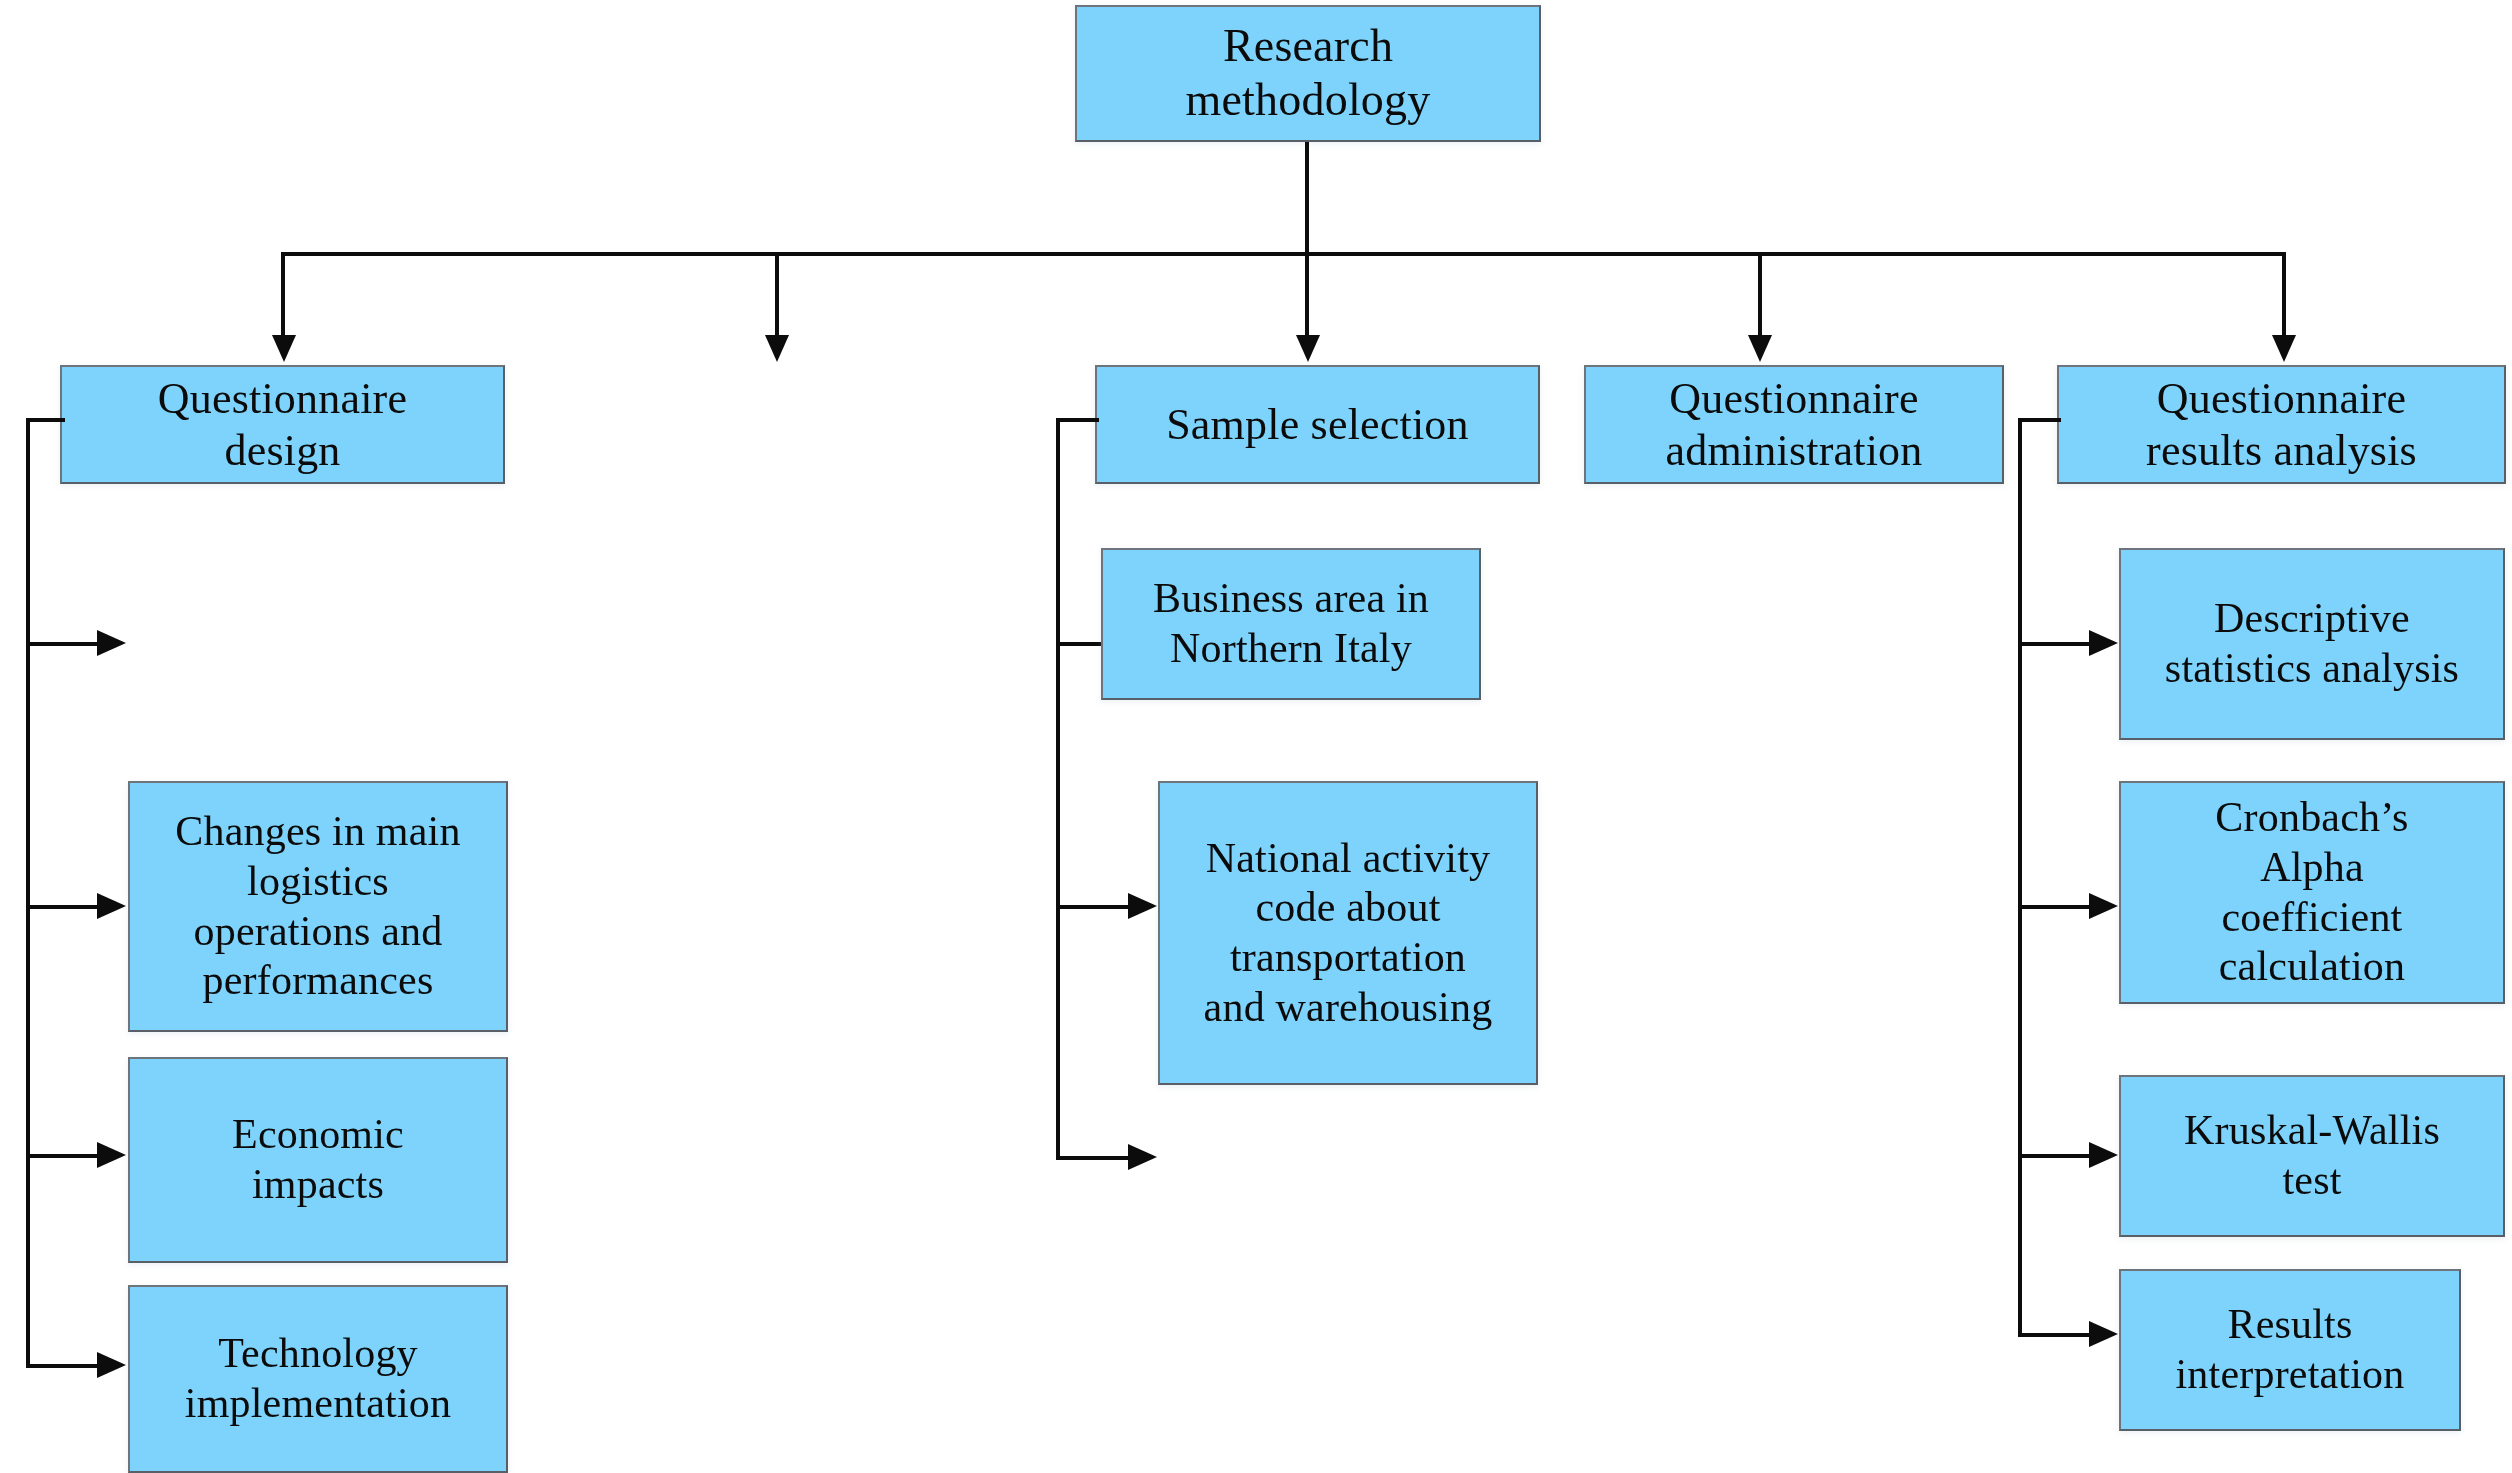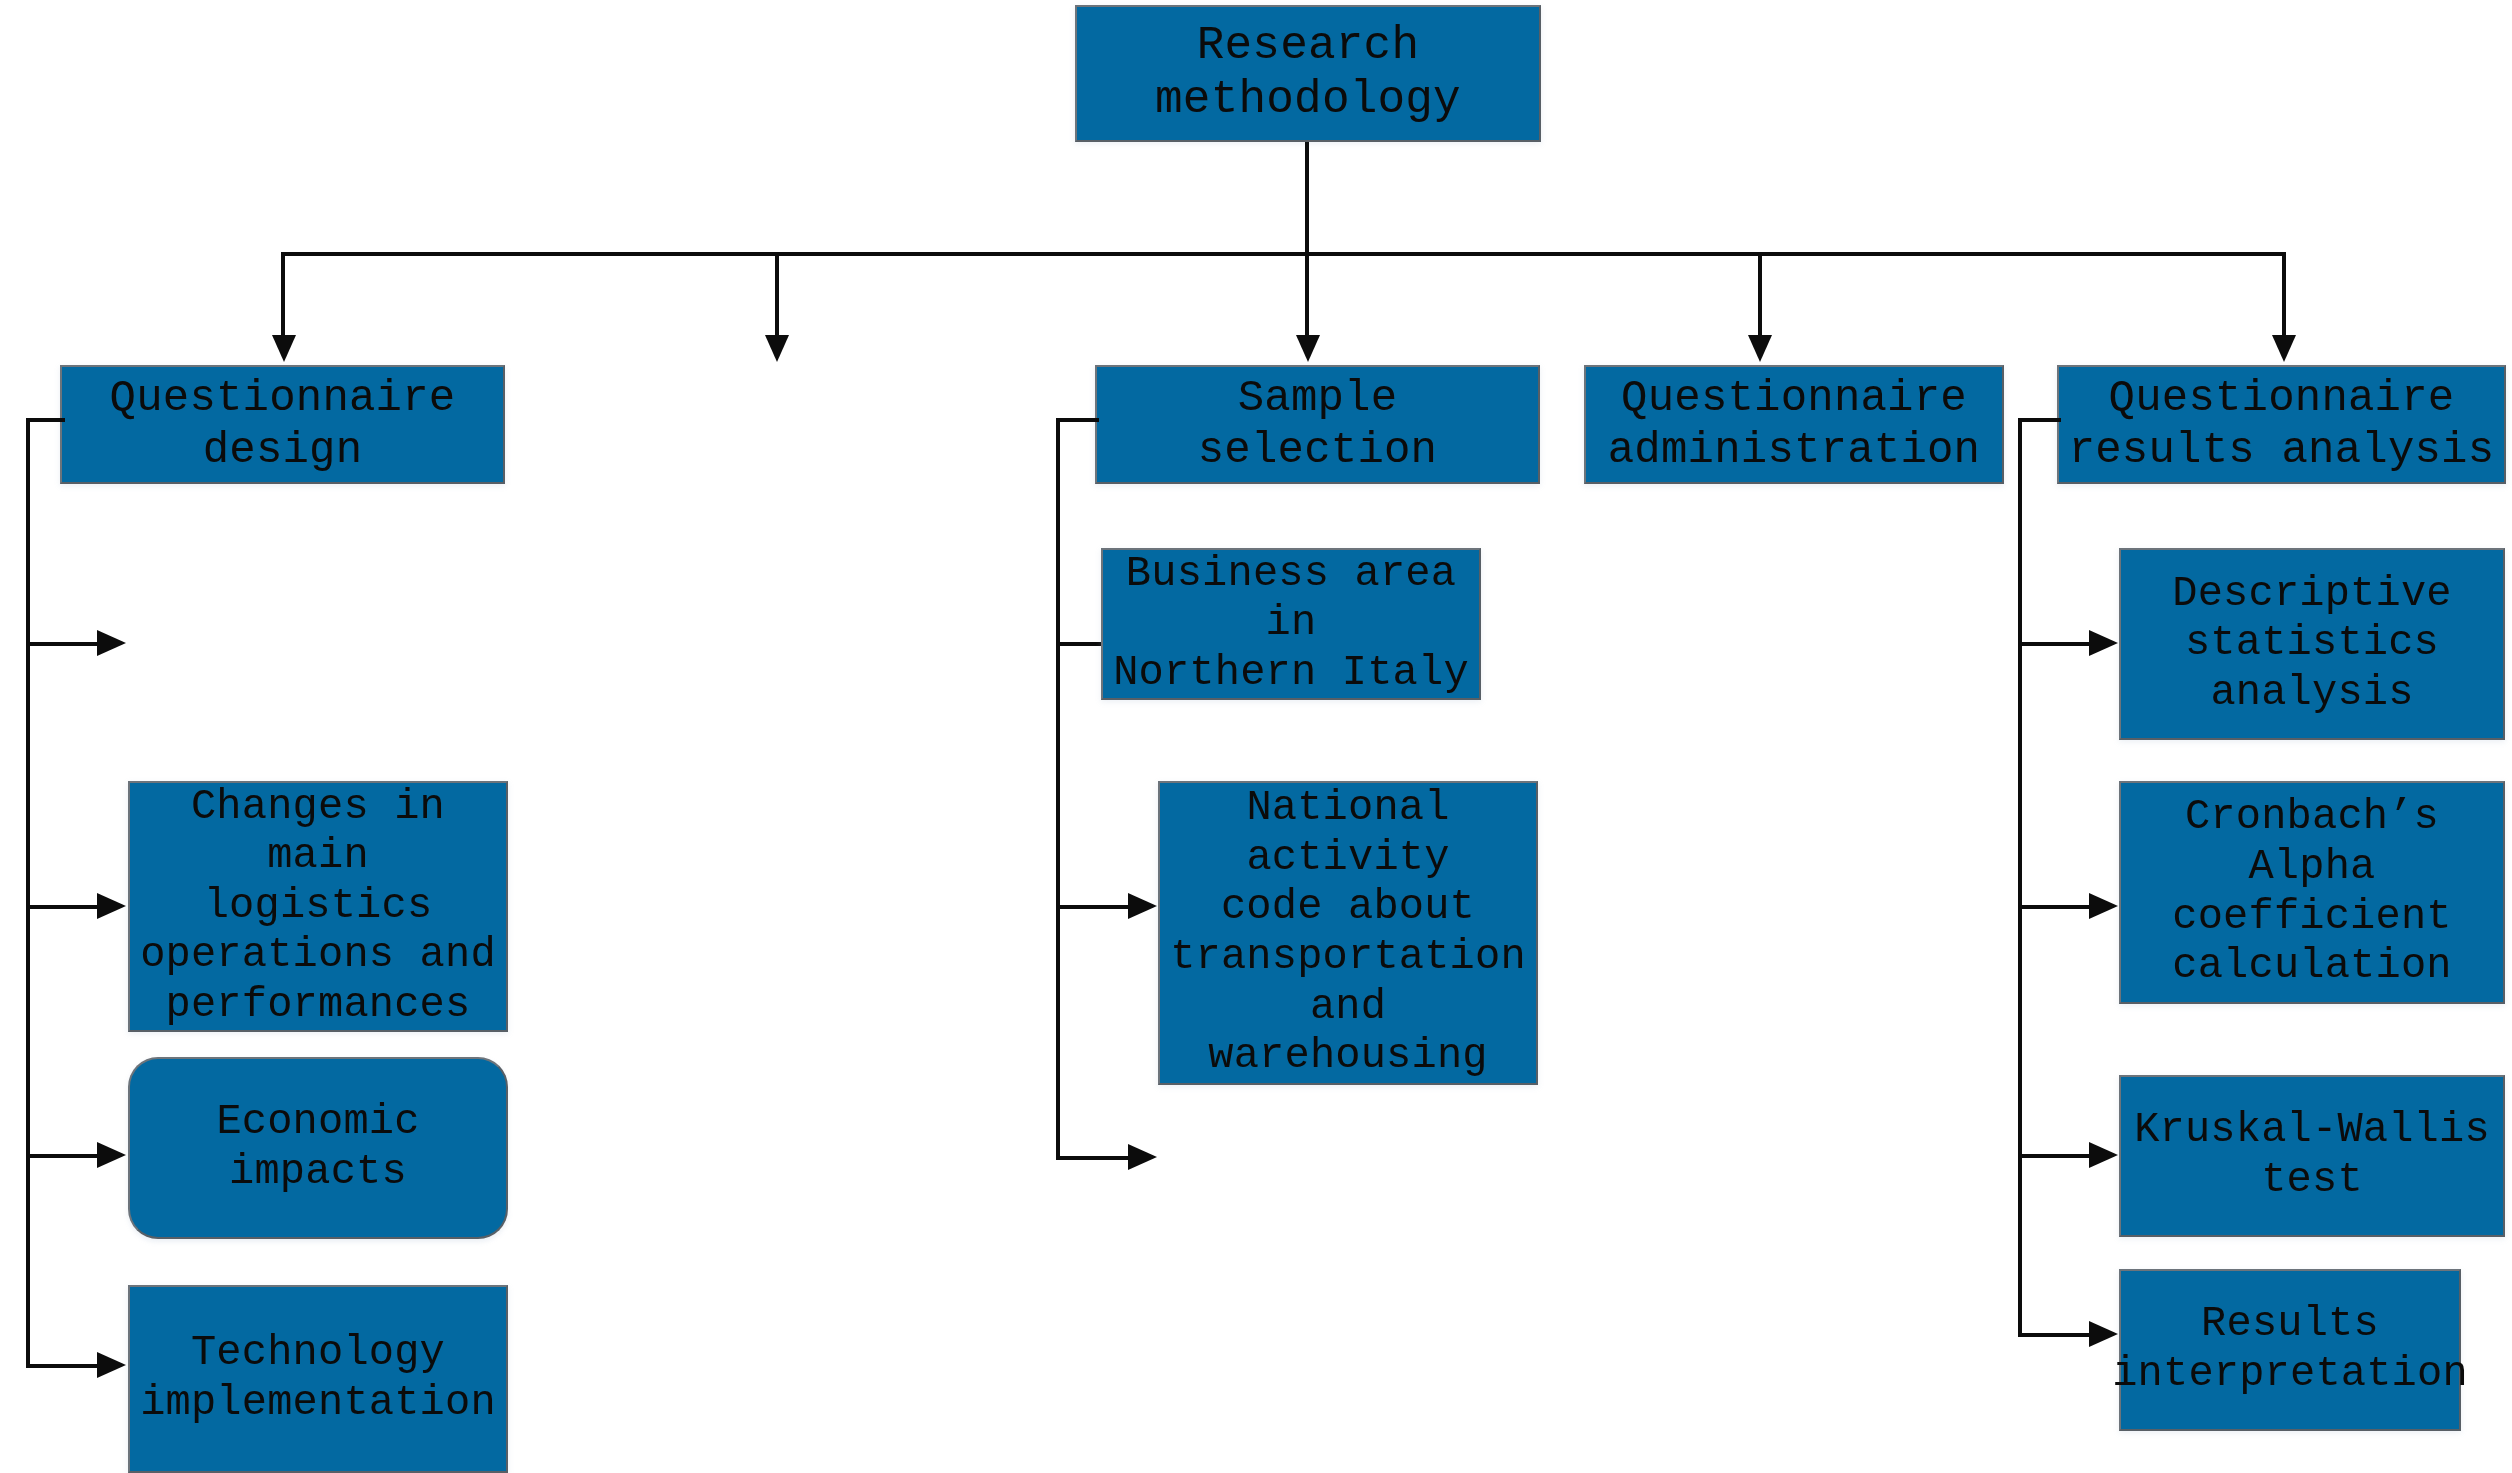--- a/index.html
+++ b/index.html
@@ -13,32 +13,31 @@
     position:relative;
     width:2512px;
     height:1474px;
     background:#ffffff;
     overflow:hidden;
   }
   
   .node{
     position:absolute;
     box-sizing:border-box;
-    background:#0369a1;
+    background:#7dd3fc;
     border:2.4px solid #585f66;
     border-top-color:#6d747b;
     border-left-color:#6d747b;
     display:flex;
     align-items:center;
     justify-content:center;
     text-align:center;
     line-height:1.18;
     letter-spacing:0.2px;
     box-shadow:0 2.4px 5.7px rgba(150,170,200,.18);
-    font-family:Liberation Mono, monospace;
   }
   .node .lbl{
     display:block;
     padding:0 8px;
     white-space:pre-line;
     color:#0b0b0b;
   }
   .root{ font-size:46px; }
   .lvl2{ font-size:44px; }
   .leaf{ font-size:42px; }
@@ -131,21 +130,21 @@
   <div class="arrow-right" style="left:97px;top:1352px;"></div>
 
 
   <div class="node leaf" style="left:128px;top:781px;width:380px;height:251px;">
     <span class="lbl">Changes in main
 logistics
 operations and
 performances</span>
   </div>
 
-  <div class="node leaf" style="left:128px;top:1057px;width:380px;height:182px;border-radius:30px;">
+  <div class="node leaf" style="left:128px;top:1057px;width:380px;height:206px;">
     <span class="lbl">Economic
 impacts</span>
   </div>
 
   <div class="node leaf" style="left:128px;top:1285px;width:380px;height:188px;">
     <span class="lbl">Technology
 implementation</span>
   </div>
 
   <div class="hline" style="left:1056px;top:418px;width:43px;"></div>

